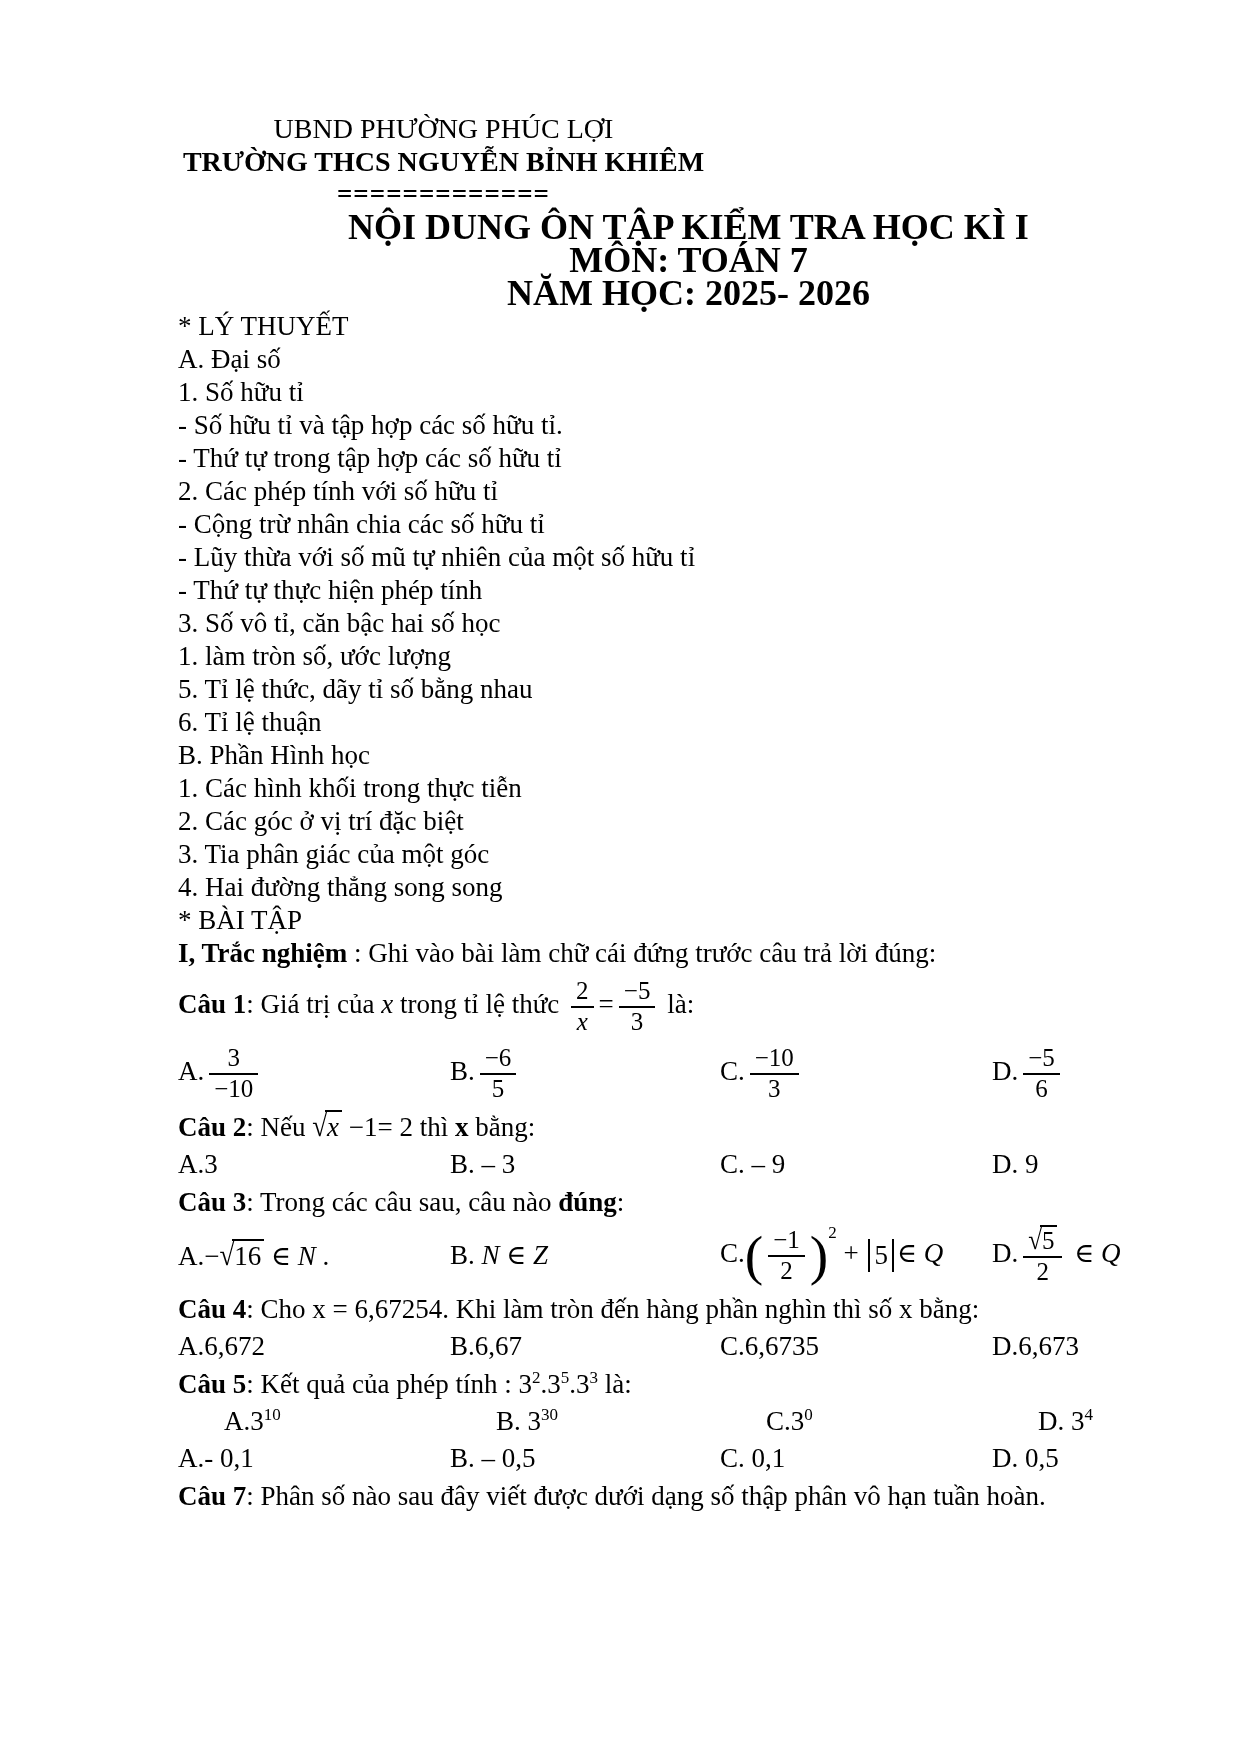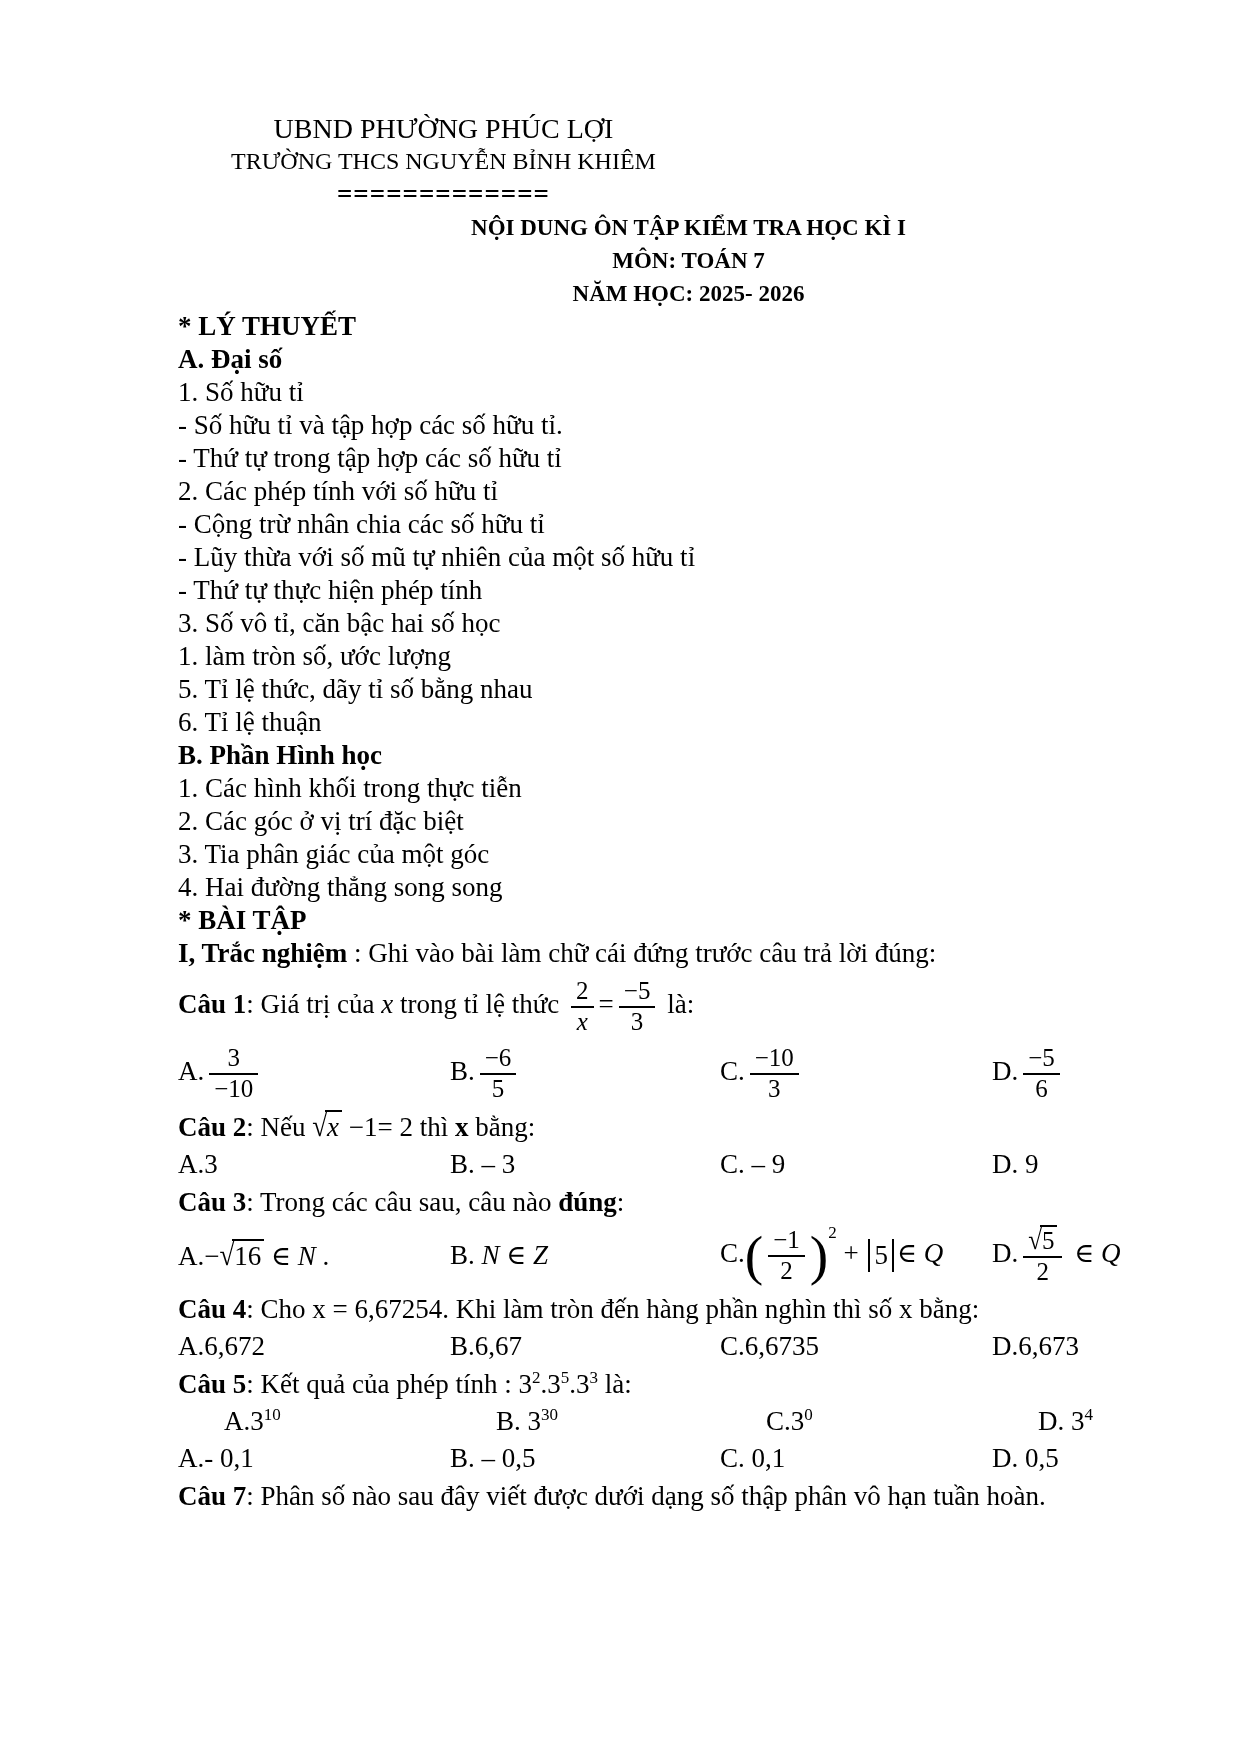--- a/index.html
+++ b/index.html
@@ -6,31 +6,31 @@
   html,body { background:#ffffff; }
   .page {
     position:relative;
     width:1241px; height:1755px;
     background:#ffffff; color:#000;
     font-family:"Liberation Serif","DejaVu Serif",serif;
     font-size:27px; line-height:33px;
     padding:112px 42px 0 178px;
     overflow:hidden;
   }
-  .bold { font-weight:bold; }
+  .bold { font-weight:normal; }
   b { font-weight:bold; }
   i { font-style:italic; }
 
   
   .org-block { margin-left:-22px; width:575px; text-align:center; }
   .org-block .org-line { font-size:28px; }
-  .org-block .school-line { font-size:24px; font-weight:normal; }
+  .org-block .school-line { font-size:28px; font-weight:bold; }
   .org-block .divider-line { font-weight:bold; letter-spacing:1px; }
 
-  .title-block { text-align:center; font-weight:bold; font-size:23px; }
+  .title-block { text-align:center; font-weight:bold; font-size:36px; }
 
   
   .theory p { margin:0; }
 
   
   .qsec p.qline { margin:5px 0 3px 0; }
   .opts {
     display:grid;
     grid-template-columns:272px 270px 272px auto;
     align-items:center;

